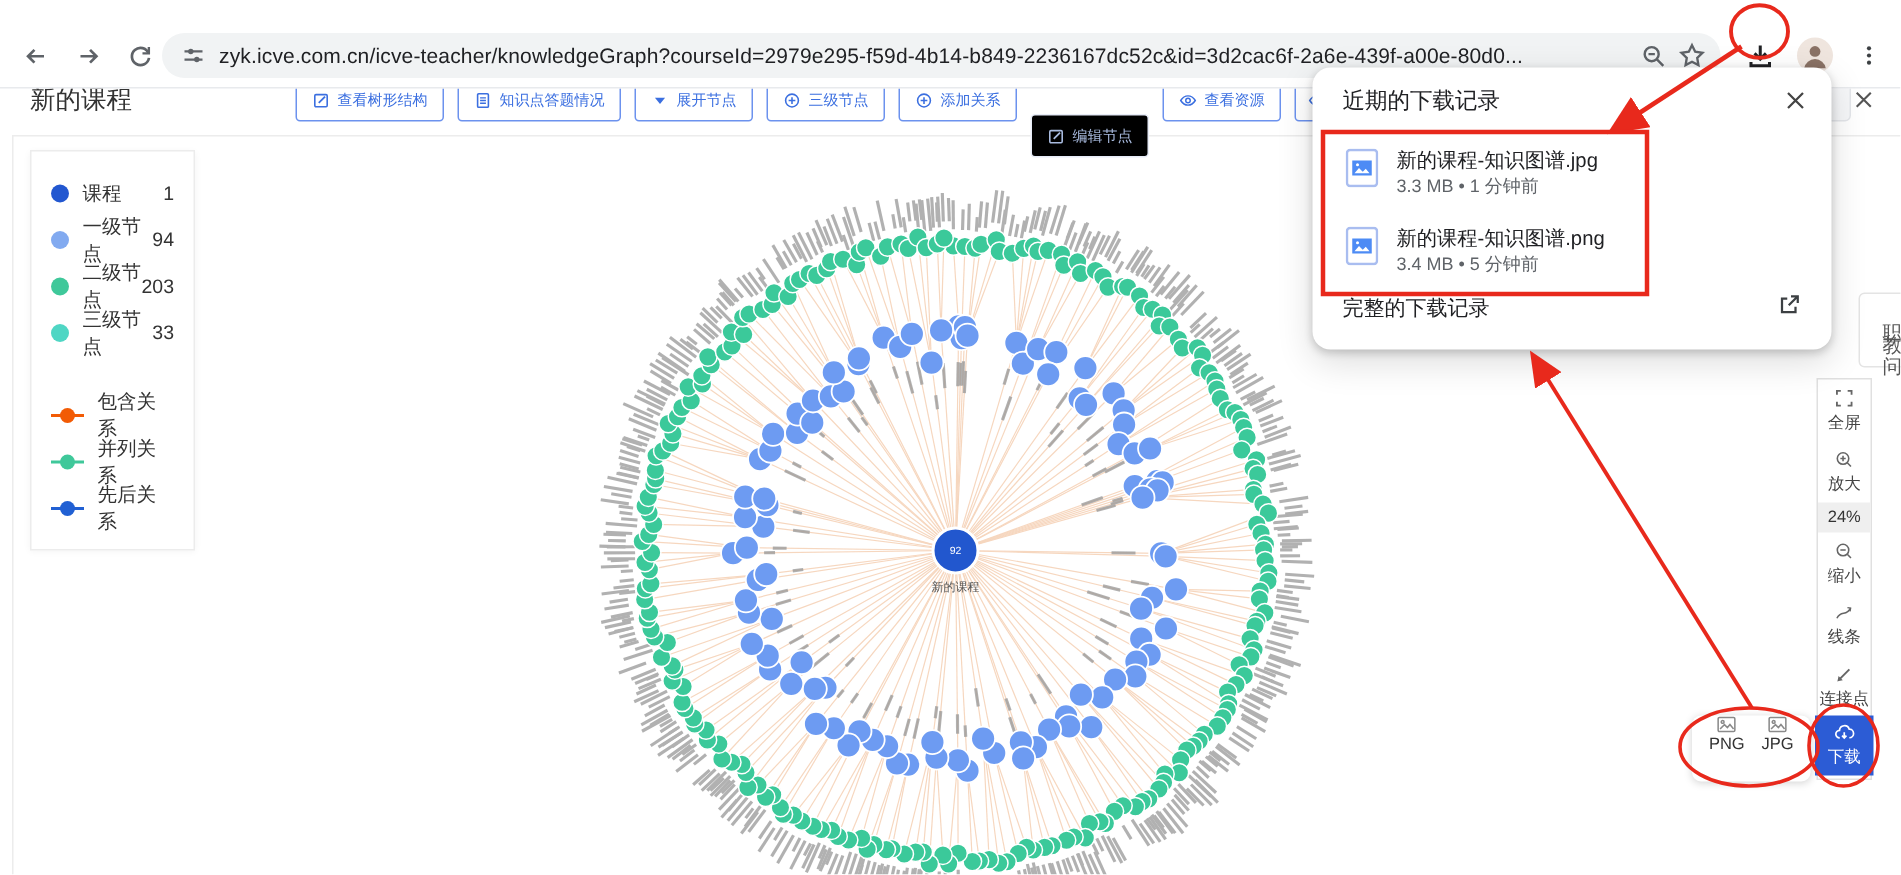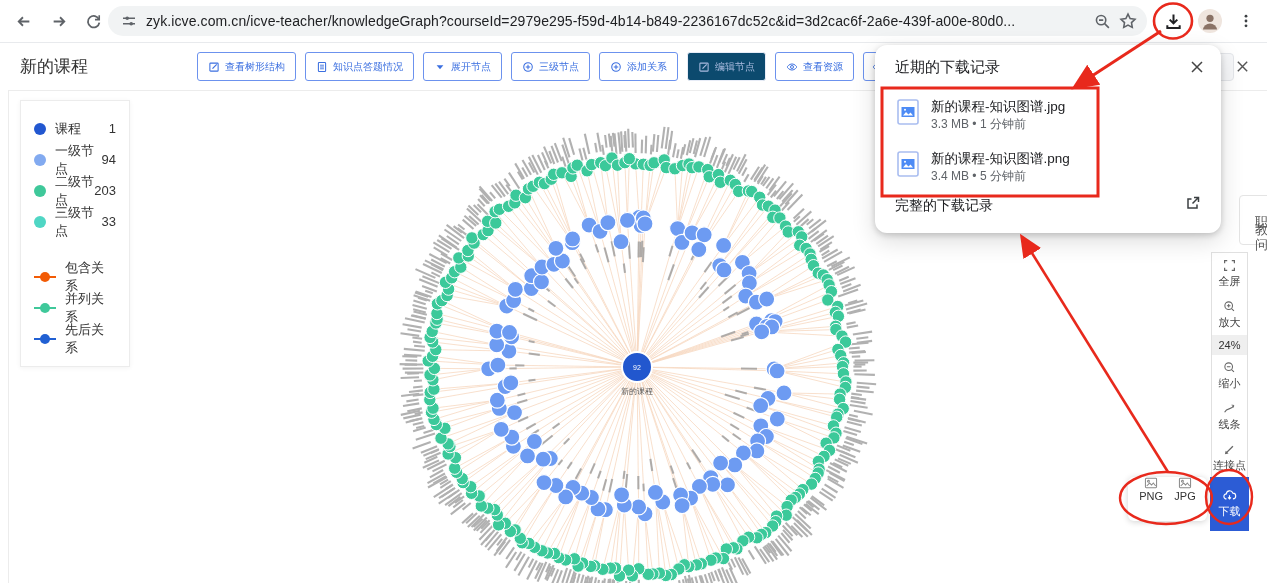--- a/index.html
+++ b/index.html
@@ -1,32 +1,32 @@
 <!DOCTYPE html>
 <html><head>
 <meta charset="utf-8">
 <style>
   html,body{margin:0;padding:0;background:#fff;}
   body{width:1267px;height:583px;overflow:hidden;position:relative;
        font-family:"Liberation Sans","DejaVu Sans",sans-serif;-webkit-font-smoothing:antialiased;}
   svg{display:block;}
   
-  .chrome{position:absolute;left:0;top:0;width:1267px;height:42px;background:#fff;border-bottom:1px solid #e8eaed;z-index:30;}
+  .chrome{position:absolute;left:0;top:16px;width:1267px;height:42px;background:#fff;border-bottom:1px solid #e8eaed;z-index:30;}
   .nav-ic{position:absolute;top:8px;width:26px;height:26px;color:#5f6368;display:flex;align-items:center;justify-content:center;border-radius:50%;}
   .url-pill{position:absolute;left:108px;top:6px;width:1039px;height:30px;background:#f1f3f4;border-radius:15px;display:flex;align-items:center;padding:0 10px;box-sizing:border-box;}
   .url-text{font-size:14px;color:#202124;white-space:nowrap;overflow:hidden;flex:1;margin-left:8px;letter-spacing:.1px;}
   .pill-ic{color:#5f6368;width:18px;height:18px;flex:0 0 auto;display:flex;align-items:center;justify-content:center;margin-left:8px;}
   
   .hdr{position:absolute;left:0;top:42px;width:1267px;height:48px;background:#fff;z-index:20;}
   .hdr-title{position:absolute;left:20px;top:13px;font-size:17px;color:#333;}
   .tb{position:absolute;left:197px;top:10px;display:flex;gap:9px;}
   .tbtn{height:27px;border:1px solid #6c92ee;border-radius:3px;color:#3b6fe0;font-size:10px;
         display:flex;align-items:center;gap:5px;padding:0 10px;background:#fff;white-space:nowrap;cursor:pointer;}
   .tbtn svg{width:12px;height:12px;}
-  .tbtn.disabled{border-color:#e7ecf7;background:#0c4a6e;color:#a9bbdf;}
+  .tbtn.disabled{border-color:#e7ecf7;background:#000000;color:#a9bbdf;margin-top:24px;}
   .hdr-close{position:absolute;left:1235px;top:17px;width:16px;height:16px;color:#555;}
   .hdr-search{position:absolute;left:1150px;top:11px;width:82px;height:26px;background:#f6f7f9;border:1px solid #e4e6ea;border-radius:4px;z-index:1;}
   
   .panel-top{position:absolute;left:8px;top:90px;width:1259px;height:1px;background:#ececec;}
   .panel-left{position:absolute;left:8px;top:90px;width:1px;height:493px;background:#ececec;}
   
   .legend{position:absolute;left:20px;top:100px;width:110px;box-sizing:border-box;background:#fff;
           border:1px solid #ececec;box-shadow:0 1px 5px rgba(0,0,0,.05);padding:12px 13px;z-index:10;}
   .lg-row{height:31px;display:flex;align-items:center;font-size:13px;color:#333;}
   .lg-dot{width:12px;height:12px;border-radius:50%;flex:0 0 auto;}
@@ -34,21 +34,21 @@
   .lg-count{font-size:13px;color:#333;}
   .lg-gap{height:24px;}
   .rel-glyph{width:22px;height:12px;position:relative;flex:0 0 auto;}
   .rel-line{position:absolute;left:0;right:0;top:5px;height:2px;}
   .rel-dot{position:absolute;left:6px;top:1px;width:10px;height:10px;border-radius:50%;}
   
   .ctrl{position:absolute;left:1211px;top:252px;width:37px;background:#fff;border:1px solid #e0e0e0;z-index:10;box-sizing:border-box;}
   .ctrl-item{display:flex;flex-direction:column;align-items:center;gap:2px;padding:6px 0 5px;color:#444;font-size:11px;cursor:pointer;}
   .ctrl-item svg{width:13px;height:13px;color:#666;}
   .ctrl-badge{background:#efefef;text-align:center;font-size:11px;color:#333;padding:4px 0;}
-  .dlbtn{position:absolute;left:1210px;top:477px;width:39px;height:54px;background:#2c5cd5;color:#fff;
+  .dlbtn{position:absolute;left:1210px;top:477px;width:39px;height:40px;background:#2c5cd5;color:#fff;
          display:flex;flex-direction:column;align-items:center;justify-content:center;gap:2px;font-size:11px;z-index:10;cursor:pointer;}
   .dlbtn svg{width:15px;height:13px;}
   
   .exp{position:absolute;left:1128px;top:477px;width:79px;height:44px;background:#fff;border-radius:6px;
        box-shadow:0 1px 6px rgba(0,0,0,.18);display:flex;align-items:flex-start;justify-content:space-evenly;z-index:11;}
   .exp-btn{display:flex;flex-direction:column;align-items:center;gap:1px;font-size:11px;color:#333;cursor:pointer;}
   .exp-btn svg{width:14px;height:12px;color:#8a8a8a;}
   
   .side-tab{position:absolute;right:-4px;top:195px;width:26px;padding:10px 0 10px 4px;background:#fff;border:1px solid #e4e4e4;
             border-radius:4px 0 0 4px;writing-mode:vertical-rl;text-orientation:upright;font-size:13px;color:#555;letter-spacing:7px;z-index:9;}

